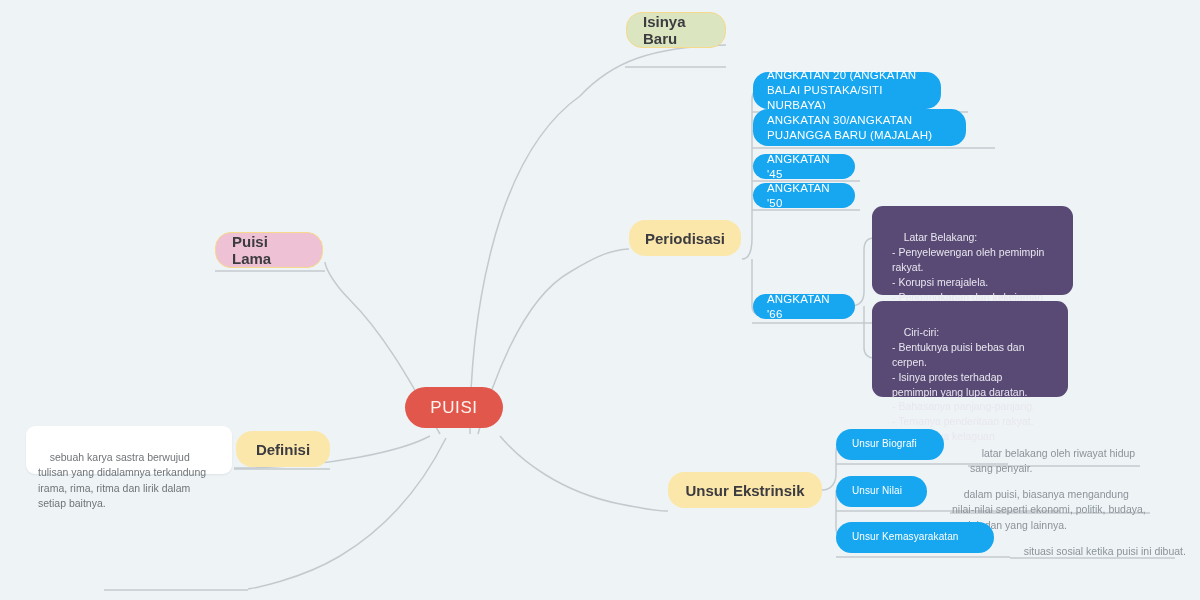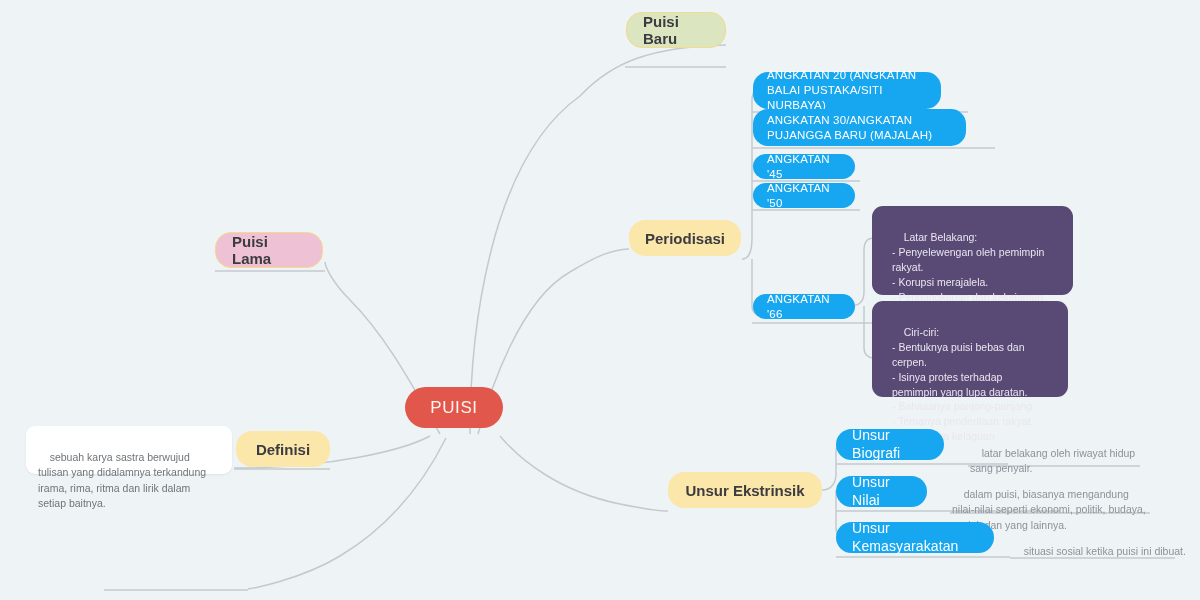--- a/index.html
+++ b/index.html
@@ -59,21 +59,21 @@
     background: #17a6f0;
     color: #ffffff;
     border-radius: 15px;
     font-size: 11.5px;
     letter-spacing: 0.15px;
     line-height: 1.28;
     padding: 5px 14px;
     align-items: center;
   }
   .blue.big {
-    font-size: 14px;
+    font-size: 10px;
     border-radius: 17px;
     padding: 5px 16px;
     letter-spacing: 0.1px;
   }
 
   
   .purple {
     background: #584a74;
     color: #e9e6ef;
     border-radius: 11px;
@@ -161,21 +161,21 @@
       <path d="M 950 513 L 1150 513"></path>
       <path d="M 1010 558 L 1175 558"></path>
     </g>
   </svg>
 
   <div class="node root" style="left:405px; top:387px; width:98px; height:41px;">
     <span>PUISI</span>
   </div>
 
   <div class="node topic green" style="left:626px; top:12px; width:100px; height:36px;">
-    <span>Puisi Baru</span>
+    <span>Isinya Baru</span>
   </div>
 
   <div class="node topic pink" style="left:215px; top:232px; width:108px; height:36px;">
     <span>Puisi Lama</span>
   </div>
 
   <div class="node topic yellow" style="left:629px; top:220px; width:112px; height:36px;">
     <span>Periodisasi</span>
   </div>
 

